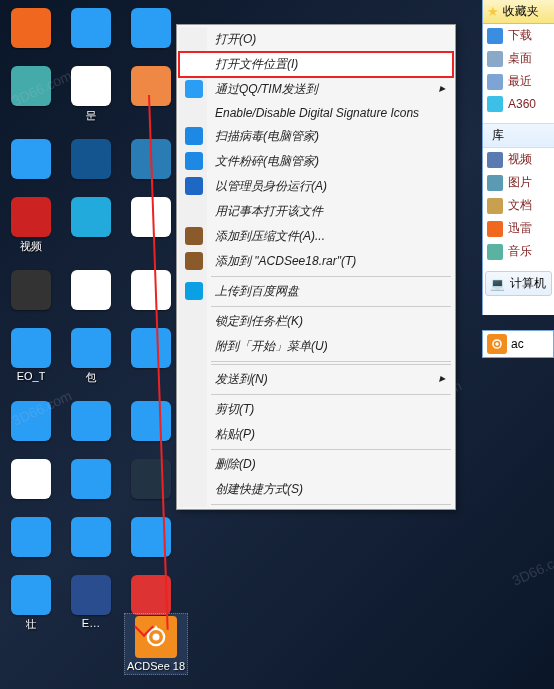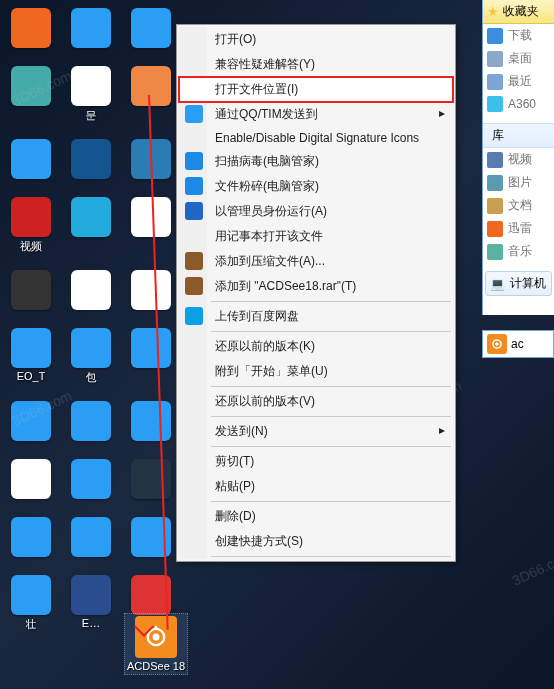--- a/index.html
+++ b/index.html
@@ -40,40 +40,40 @@
     .arrow-line {
       position: absolute; left: 148px; top: 95px; width: 2px; height: 535px;
       background: #e22; transform-origin: top center; transform: rotate(-2deg);
       z-index: 20; pointer-events: none;
     }
     .arrow-tail { position:absolute; left: 137px; top: 620px; width: 14px; height: 14px; border-left: 2px solid #e22; border-bottom: 2px solid #e22; transform: rotate(-45deg); z-index:20;}
     
     .context-menu {
       position: absolute; left: 176px; top: 24px; width: 280px;
       background: #f5f5f5; border: 1px solid #999; box-shadow: 2px 2px 6px rgba(0,0,0,.4);
-      z-index: 15; padding: 2px;
+      z-index: 15; padding: 2px; font-style: italic;
     }
     .cm-iconcol { position:absolute; left:2px; top:2px; bottom:2px; width:28px; background:#f0f0f0; }
     .context-menu .item {
       position: relative; padding: 4px 8px 4px 36px; color: #222; cursor: default;
       white-space: nowrap;
     }
     .context-menu .highlight { outline: 2px solid #e22; outline-offset: -1px; background:#fff; }
     .context-menu .sep { height: 1px; background: #ccc; margin: 2px 2px 2px 32px; }
     .context-menu .mi-ico { position:absolute; left:6px; top:3px; width:18px; height:18px; border-radius:3px; }
     .ico-360{background:#2a9df4;} .ico-fire{background:#f68b1f;} .ico-shield{background:#1e88e5;}
     .ico-shield2{background:#1e67c5;} .ico-rar{background:#8a5a2b;} .ico-cloud{background:#0aa0e4;}
     
     .sidebar {
       position: absolute; right: 0; top: 0; width: 72px; height: 315px;
       background: #fff; border-left: 1px solid #7aa7d8; z-index:10;
     }
     .sb-header { background: linear-gradient(#fdf4c5, #f9e57f); border-bottom:1px solid #d9c75a; padding: 3px 4px; display:flex; align-items:center; gap:4px; }
     .sb-header .star { color:#f6c93f; font-size:13px; }
-    .sb-item { display:flex; align-items:center; gap:5px; padding: 3px 4px; color: #737373; }
+    .sb-item { display:flex; align-items:center; gap:5px; padding: 3px 4px; color: #7f1d1d; }
     .sb-item .sbi { width:16px; height:16px; border-radius:2px; }
     .sbi-dl{background:#3a8de0;} .sbi-desk{background:#8aa8c8;} .sbi-recent{background:#7da4d4;}
     .sbi-a360{background:#3cc0e8;} .sbi-lib{background:#f0a030;} .sbi-vid{background:#5a7ab2;}
     .sbi-pic{background:#5a9ab2;} .sbi-doc{background:#c8a050;} .sbi-xl{background:#f06820;} .sbi-mus{background:#5ab2a0;}
     .sb-lib { background: linear-gradient(#eef6ff,#e2effc); border-top:1px solid #cde0f4; border-bottom:1px solid #cde0f4; padding:3px 4px; display:flex; align-items:center; gap:5px; margin-top:8px;}
     .sb-comp { display:flex; align-items:center; gap:5px; padding:3px 4px; background:linear-gradient(#f4f8fd,#e6f0fb); border:1px solid #bcd4ee; margin:8px 2px 0; border-radius:3px;}
     .acdband { position:absolute; right:0; top:330px; width:72px; height:28px; background:#fff; border:1px solid #7aa7d8; display:flex; align-items:center; gap:4px; padding:0 4px; z-index:10;}
     .acdband .aico{ width:20px; height:20px; background:#f28c1e; border-radius:3px; display:flex; align-items:center; justify-content:center;}
   </style>
 </head>
@@ -211,37 +211,35 @@
           <circle cx="12" cy="12" r="3" fill="#fff"></circle>
           <path d="M12 2 L14 5 L10 5 Z" fill="#fff"></path>
         </svg>
     </div>
     <div class="lbl">ACDSee 18</div>
   </div>
 
   <div class="context-menu">
     <div class="cm-iconcol"></div>
     <div class="item">打开(O)</div>
-    <div class="item">兼容性疑难解答(Y)</div>
     <div class="item highlight">打开文件位置(I)</div>
     <div class="item"><span class="mi-ico ico-360"></span><span>通过QQ/TIM发送到</span><span style="float:right">▸</span></div>
     <div class="item">Enable/Disable Digital Signature Icons</div>
     <div class="item"><span class="mi-ico ico-shield"></span><span>扫描病毒(电脑管家)</span></div>
     <div class="item"><span class="mi-ico ico-shield"></span><span>文件粉碎(电脑管家)</span></div>
     <div class="item"><span class="mi-ico ico-shield2"></span><span>以管理员身份运行(A)</span></div>
     <div class="item">用记事本打开该文件</div>
     <div class="item"><span class="mi-ico ico-rar"></span><span>添加到压缩文件(A)...</span></div>
     <div class="item"><span class="mi-ico ico-rar"></span><span>添加到 "ACDSee18.rar"(T)</span></div>
     <div class="sep"></div>
     <div class="item"><span class="mi-ico ico-cloud"></span><span>上传到百度网盘</span></div>
     <div class="sep"></div>
-    <div class="item">还原以前的版本(K)</div>
+    <div class="item">锁定到任务栏(K)</div>
     <div class="item">附到「开始」菜单(U)</div>
     <div class="sep"></div>
-    <div class="item">还原以前的版本(V)</div>
     <div class="sep"></div>
     <div class="item"><span>发送到(N)</span><span style="float:right">▸</span></div>
     <div class="sep"></div>
     <div class="item">剪切(T)</div>
     <div class="item">粘贴(P)</div>
     <div class="sep"></div>
     <div class="item">删除(D)</div>
     <div class="item">创建快捷方式(S)</div>
     <div class="sep"></div>
   </div>

